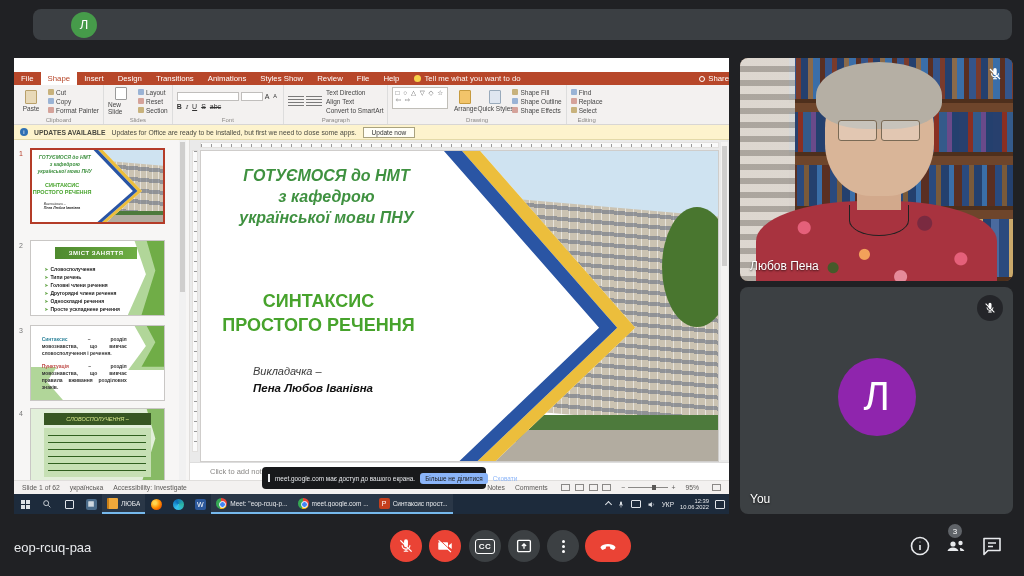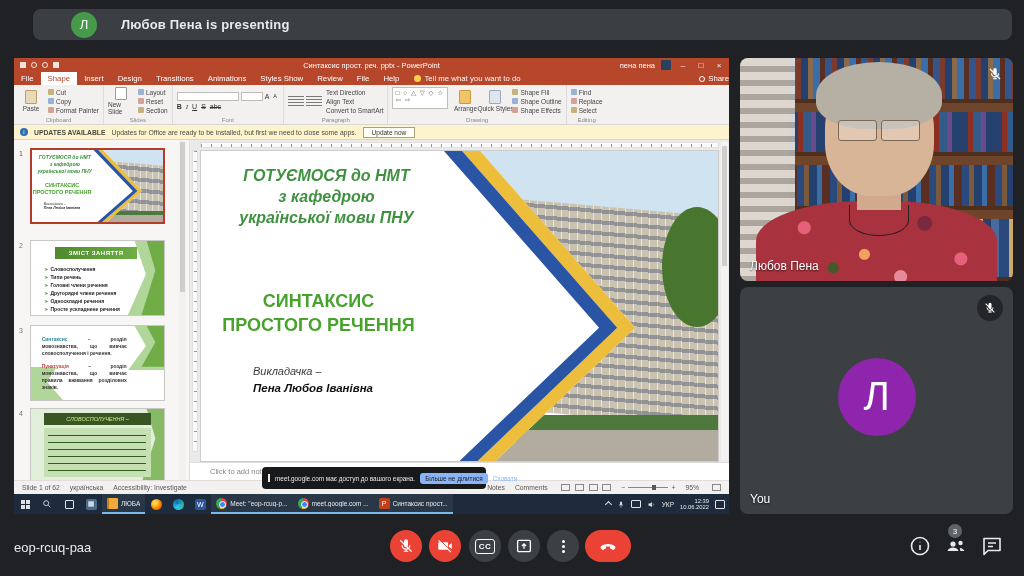--- a/index.html
+++ b/index.html
@@ -163,41 +163,24 @@
   .m-sub{position:absolute;left:0;top:44%;width:46%;text-align:center;color:#47a32c;font-family:"DejaVu Serif",serif;font-weight:bold;font-size:5.5px;line-height:7px;}
   .m-lect{position:absolute;left:9%;top:72%;font-size:3.5px;line-height:4.5px;color:#333;font-family:"DejaVu Serif",serif;font-style:italic;}
 </style>
 </head>
 <body>
 
 <div class="stage">
 
   <div class="abs banner">
     <div class="av">Л</div>
-    <div class="txt">Любов Пена is presenting</div>
   </div>
 
   <div class="abs share">
 
-    <div class="abs pp-title">
-      <div class="qat">
-        <i></i>
-          <i class="rnd"></i>
-          <i class="rnd"></i>
-          <i></i>
-      </div>
-      <div class="ttl">Синтаксис прост. реч. pptx - PowerPoint</div>
-      <div class="right">
-        <span>пена пена</span>
-        <span class="acct-av"></span>
-        <span class="winbtn">–</span>
-        <span class="winbtn">□</span>
-        <span class="winbtn">×</span>
-      </div>
-    </div>
 
     <div class="abs pp-menu">
       <span class="tab">File</span>
       <span class="tab active">Shape</span>
       <span class="tab">Insert</span>
       <span class="tab">Design</span>
       <span class="tab">Transitions</span>
       <span class="tab">Animations</span>
       <span class="tab">Styles Show</span>
       <span class="tab">Review</span>

